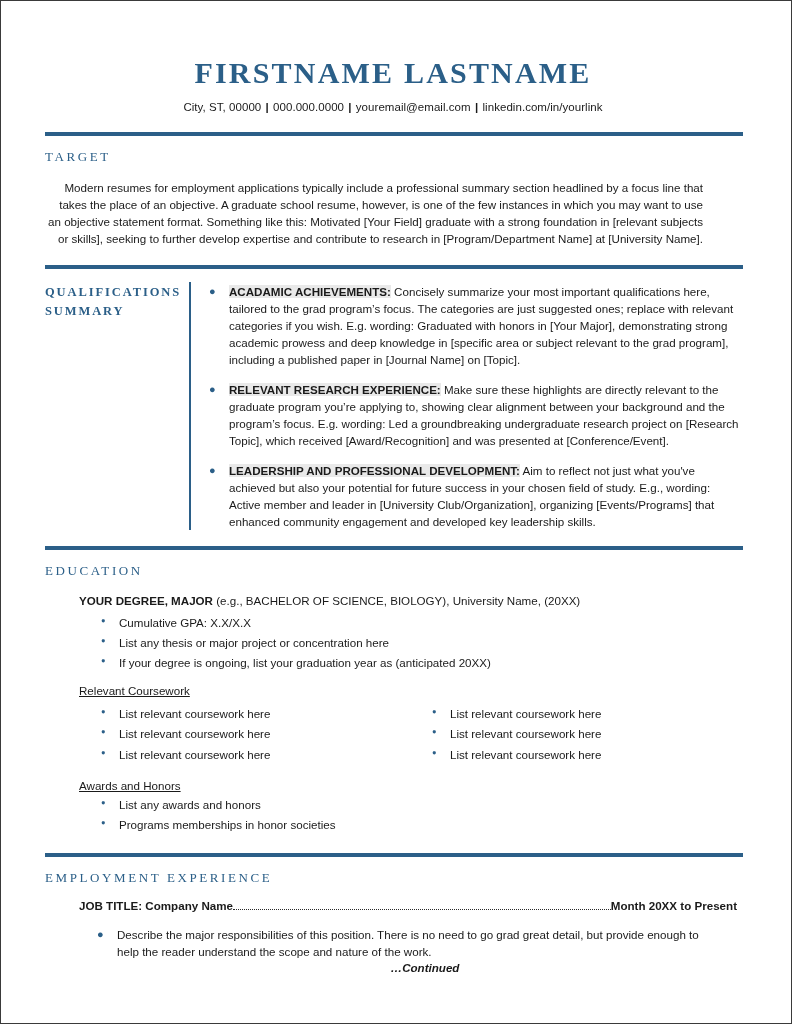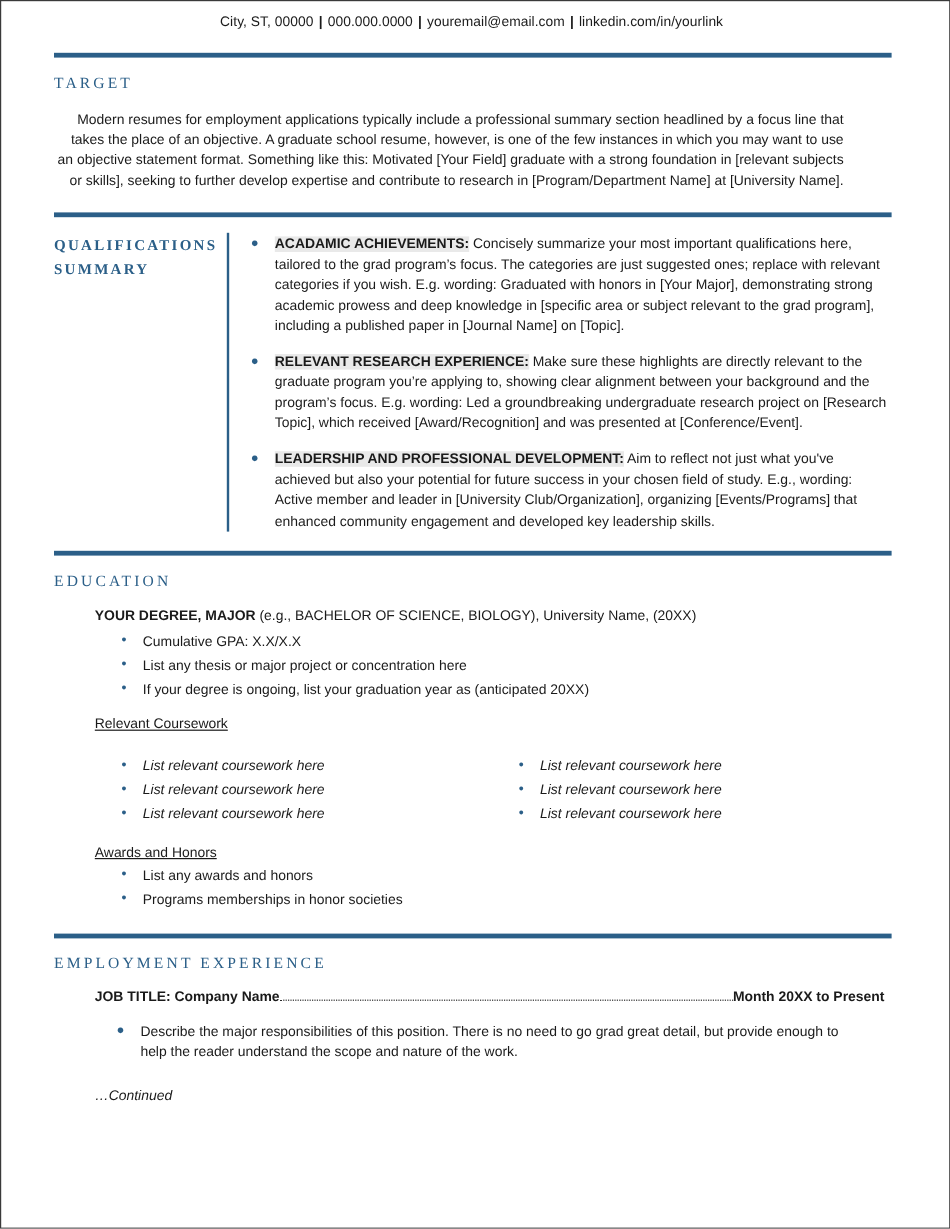--- a/index.html
+++ b/index.html
@@ -151,22 +151,21 @@
     line-height: 1.95;
   }
   .sub-head {
     font-size: 11.6px;
     font-weight: normal;
     text-decoration: underline;
     margin-top: 13px;
   }
   .cols {
     display: flex;
-    margin-top: 16px;
-    font-style: italic;
+    margin-top: 4px;
   }
   .cols .col { width: 50%; }
   .cols ul.dots li { margin-bottom: 3px; }
 
   
   .emp-body { margin-left: 34px; margin-top: 13px; }
   .job-row {
     display: flex;
     align-items: baseline;
     font-size: 11.6px;
@@ -183,33 +182,34 @@
   .job-date { white-space: nowrap; }
   .emp-bullet {
     display: flex;
     margin-top: 14px;
     font-size: 11.6px;
     line-height: 1.47;
     width: 636px;
   }
   .emp-bullet .q-bullet { flex: 0 0 38px; padding-left: 18px; box-sizing: border-box; }
   .continued {
-    margin-top: 22px;
-    text-align: left;
+    text-align: center;
     font-style: italic;
     font-size: 11.6px;
     width: 692px;
+    font-weight: bold;
   }
 </style>
 </head>
 <body>
 
 <div class="page">
   <div class="inner">
 
+    <div class="name">FIRSTNAME LASTNAME</div>
     <div class="contact">
       <span>City, ST, 00000</span>
       <span class="sep">|</span>
       <span>000.000.0000</span>
       <span class="sep">|</span>
       <span>youremail@email.com</span>
       <span class="sep">|</span>
       <span>linkedin.com/in/yourlink</span>
     </div>
 

